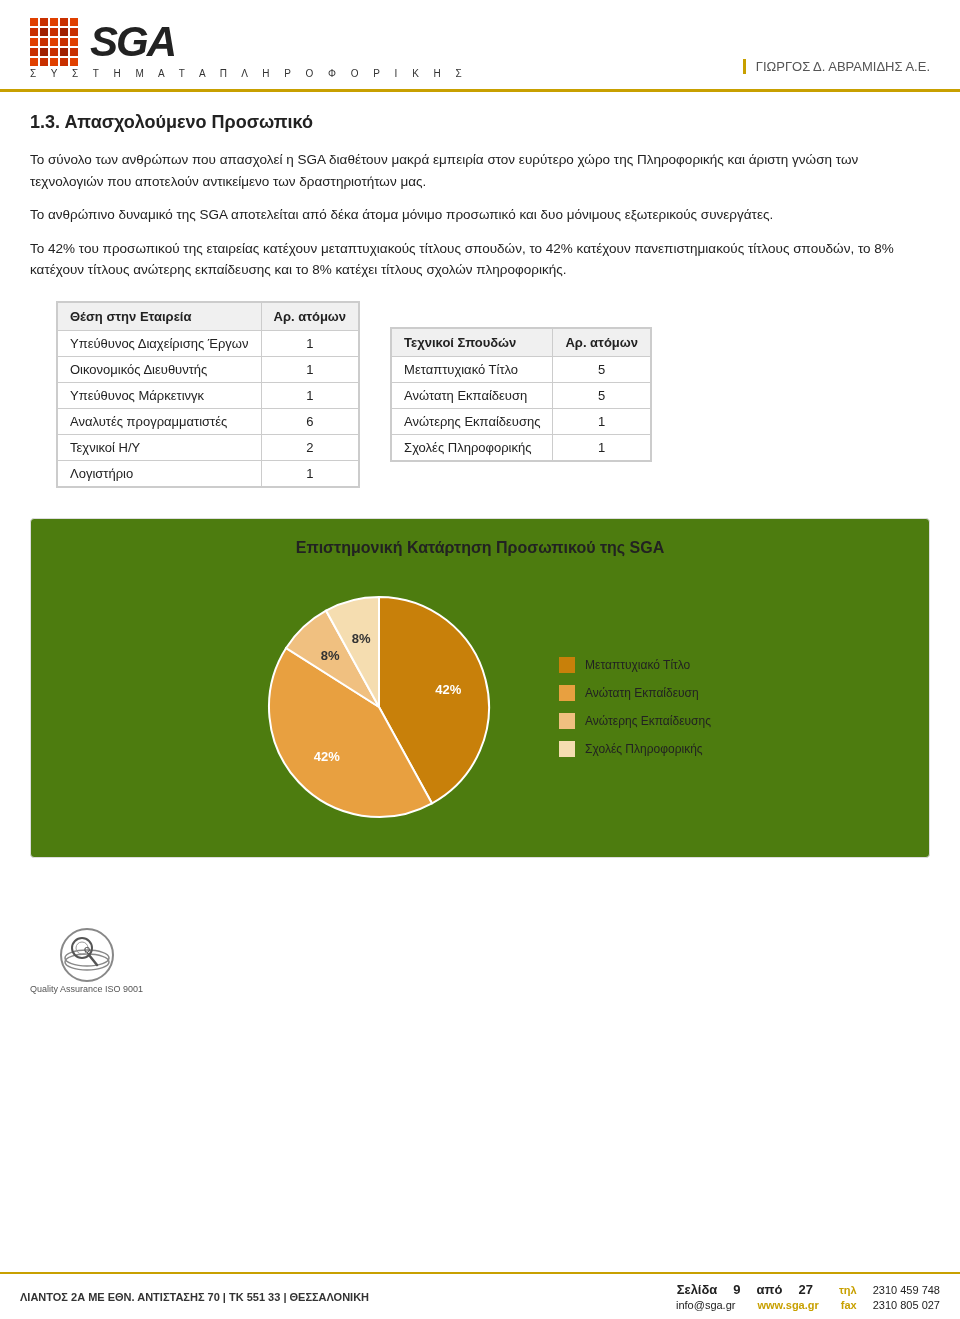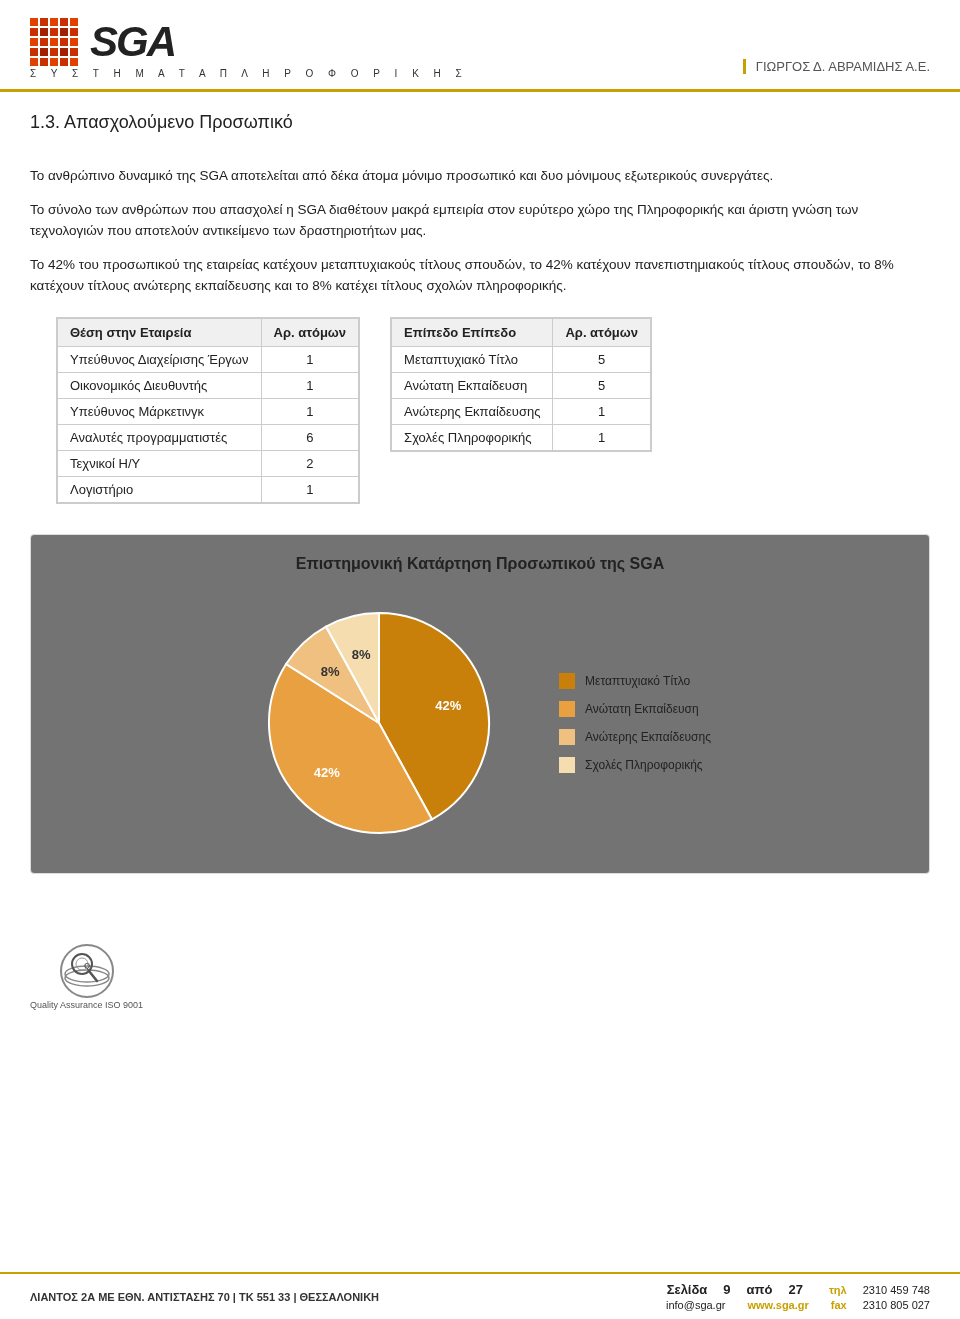--- a/index.html
+++ b/index.html
@@ -65,39 +65,39 @@
       margin-bottom: 5px;
     }
 
     
     .content {
       padding: 20px 30px;
     }
 
     .section-title {
       font-size: 18px;
-      font-weight: normal;
+      font-weight: bold;
       color: #222;
-      margin-bottom: 32px;
+      margin-bottom: 16px;
     }
 
     .body-text {
       font-size: 13.5px;
       line-height: 1.6;
       color: #222;
       margin-bottom: 12px;
     }
 
     
     .tables-row {
       display: flex;
       gap: 30px;
       margin-top: 20px;
       margin-bottom: 30px;
-      align-items: flex-start;
+      align-items: center;
       padding-left: 26px;
     }
 
     .table-container {
       border: 1px solid #ccc;
     }
 
     .data-table {
       border-collapse: collapse;
       font-size: 13px;
@@ -116,21 +116,21 @@
       padding: 5px 12px;
       border: 1px solid #ccc;
     }
 
     .data-table td:last-child {
       text-align: center;
     }
 
     
     .chart-container {
-      background: #737373;
+      background: #4d7c0f;
       border: 1px solid #ddd;
       border-radius: 4px;
       padding: 20px 30px;
       margin: 0 0 20px 0;
     }
 
     .chart-title {
       font-size: 16px;
       font-weight: bold;
       text-align: center;
@@ -201,21 +201,21 @@
       color: #555;
       margin-top: 2px;
       text-align: center;
     }
 
     .bottom-bar {
       border-top: 2px solid #c8a000;
       display: flex;
       justify-content: space-between;
       align-items: center;
-      padding: 8px 30px;
+      padding: 8px 20px;
       position: absolute;
       bottom: 0;
       left: 0;
       right: 0;
       margin-top: 20px;
     }
 
     .bottom-left {
       font-size: 11px;
       color: #333;
@@ -286,22 +286,22 @@
   <div class="company-name">ΓΙΩΡΓΟΣ Δ. ΑΒΡΑΜΙΔΗΣ Α.Ε.</div>
 </div>
 
 <div class="content">
 
   <div class="section-title">
     <span>1.3.</span>
     <span>Απασχολούμενο Προσωπικό</span>
   </div>
 
+  <p class="body-text">Το σύνολο των ανθρώπων που απασχολεί η SGA διαθέτουν μακρά εμπειρία στον ευρύτερο χώρο της Πληροφορικής και άριστη γνώση των τεχνολογιών που αποτελούν αντικείμενο των δραστηριοτήτων μας.</p>
   <p class="body-text">Το ανθρώπινο δυναμικό της SGA αποτελείται από δέκα άτομα μόνιμο προσωπικό και δυο μόνιμους εξωτερικούς συνεργάτες.</p>
-  <p class="body-text">Το σύνολο των ανθρώπων που απασχολεί η SGA διαθέτουν μακρά εμπειρία στον ευρύτερο χώρο της Πληροφορικής και άριστη γνώση των τεχνολογιών που αποτελούν αντικείμενο των δραστηριοτήτων μας.</p>
   <p class="body-text">Το 42% του προσωπικού της εταιρείας κατέχουν μεταπτυχιακούς τίτλους σπουδών, το 42% κατέχουν πανεπιστημιακούς τίτλους σπουδών, το 8% κατέχουν τίτλους ανώτερης εκπαίδευσης και το 8% κατέχει τίτλους σχολών πληροφορικής.</p>
 
   <div class="tables-row">
 
     <div class="table-container">
       <table class="data-table">
         <thead>
           <tr>
             <th>Θέση στην Εταιρεία</th>
             <th>Αρ. ατόμων</th>
@@ -333,21 +333,21 @@
               <td>1</td>
             </tr>
           </tbody>
       </table>
     </div>
 
     <div class="table-container">
       <table class="data-table">
         <thead>
           <tr>
-            <th>Επίπεδο Επίπεδο</th>
+            <th>Τεχνικοί Σπουδών</th>
             <th>Αρ. ατόμων</th>
           </tr>
         </thead>
         <tbody id="table2-body">
         <tr>
               <td>Μεταπτυχιακό Τίτλο</td>
               <td>5</td>
             </tr>
             <tr>
               <td>Ανώτατη Εκπαίδευση</td>

